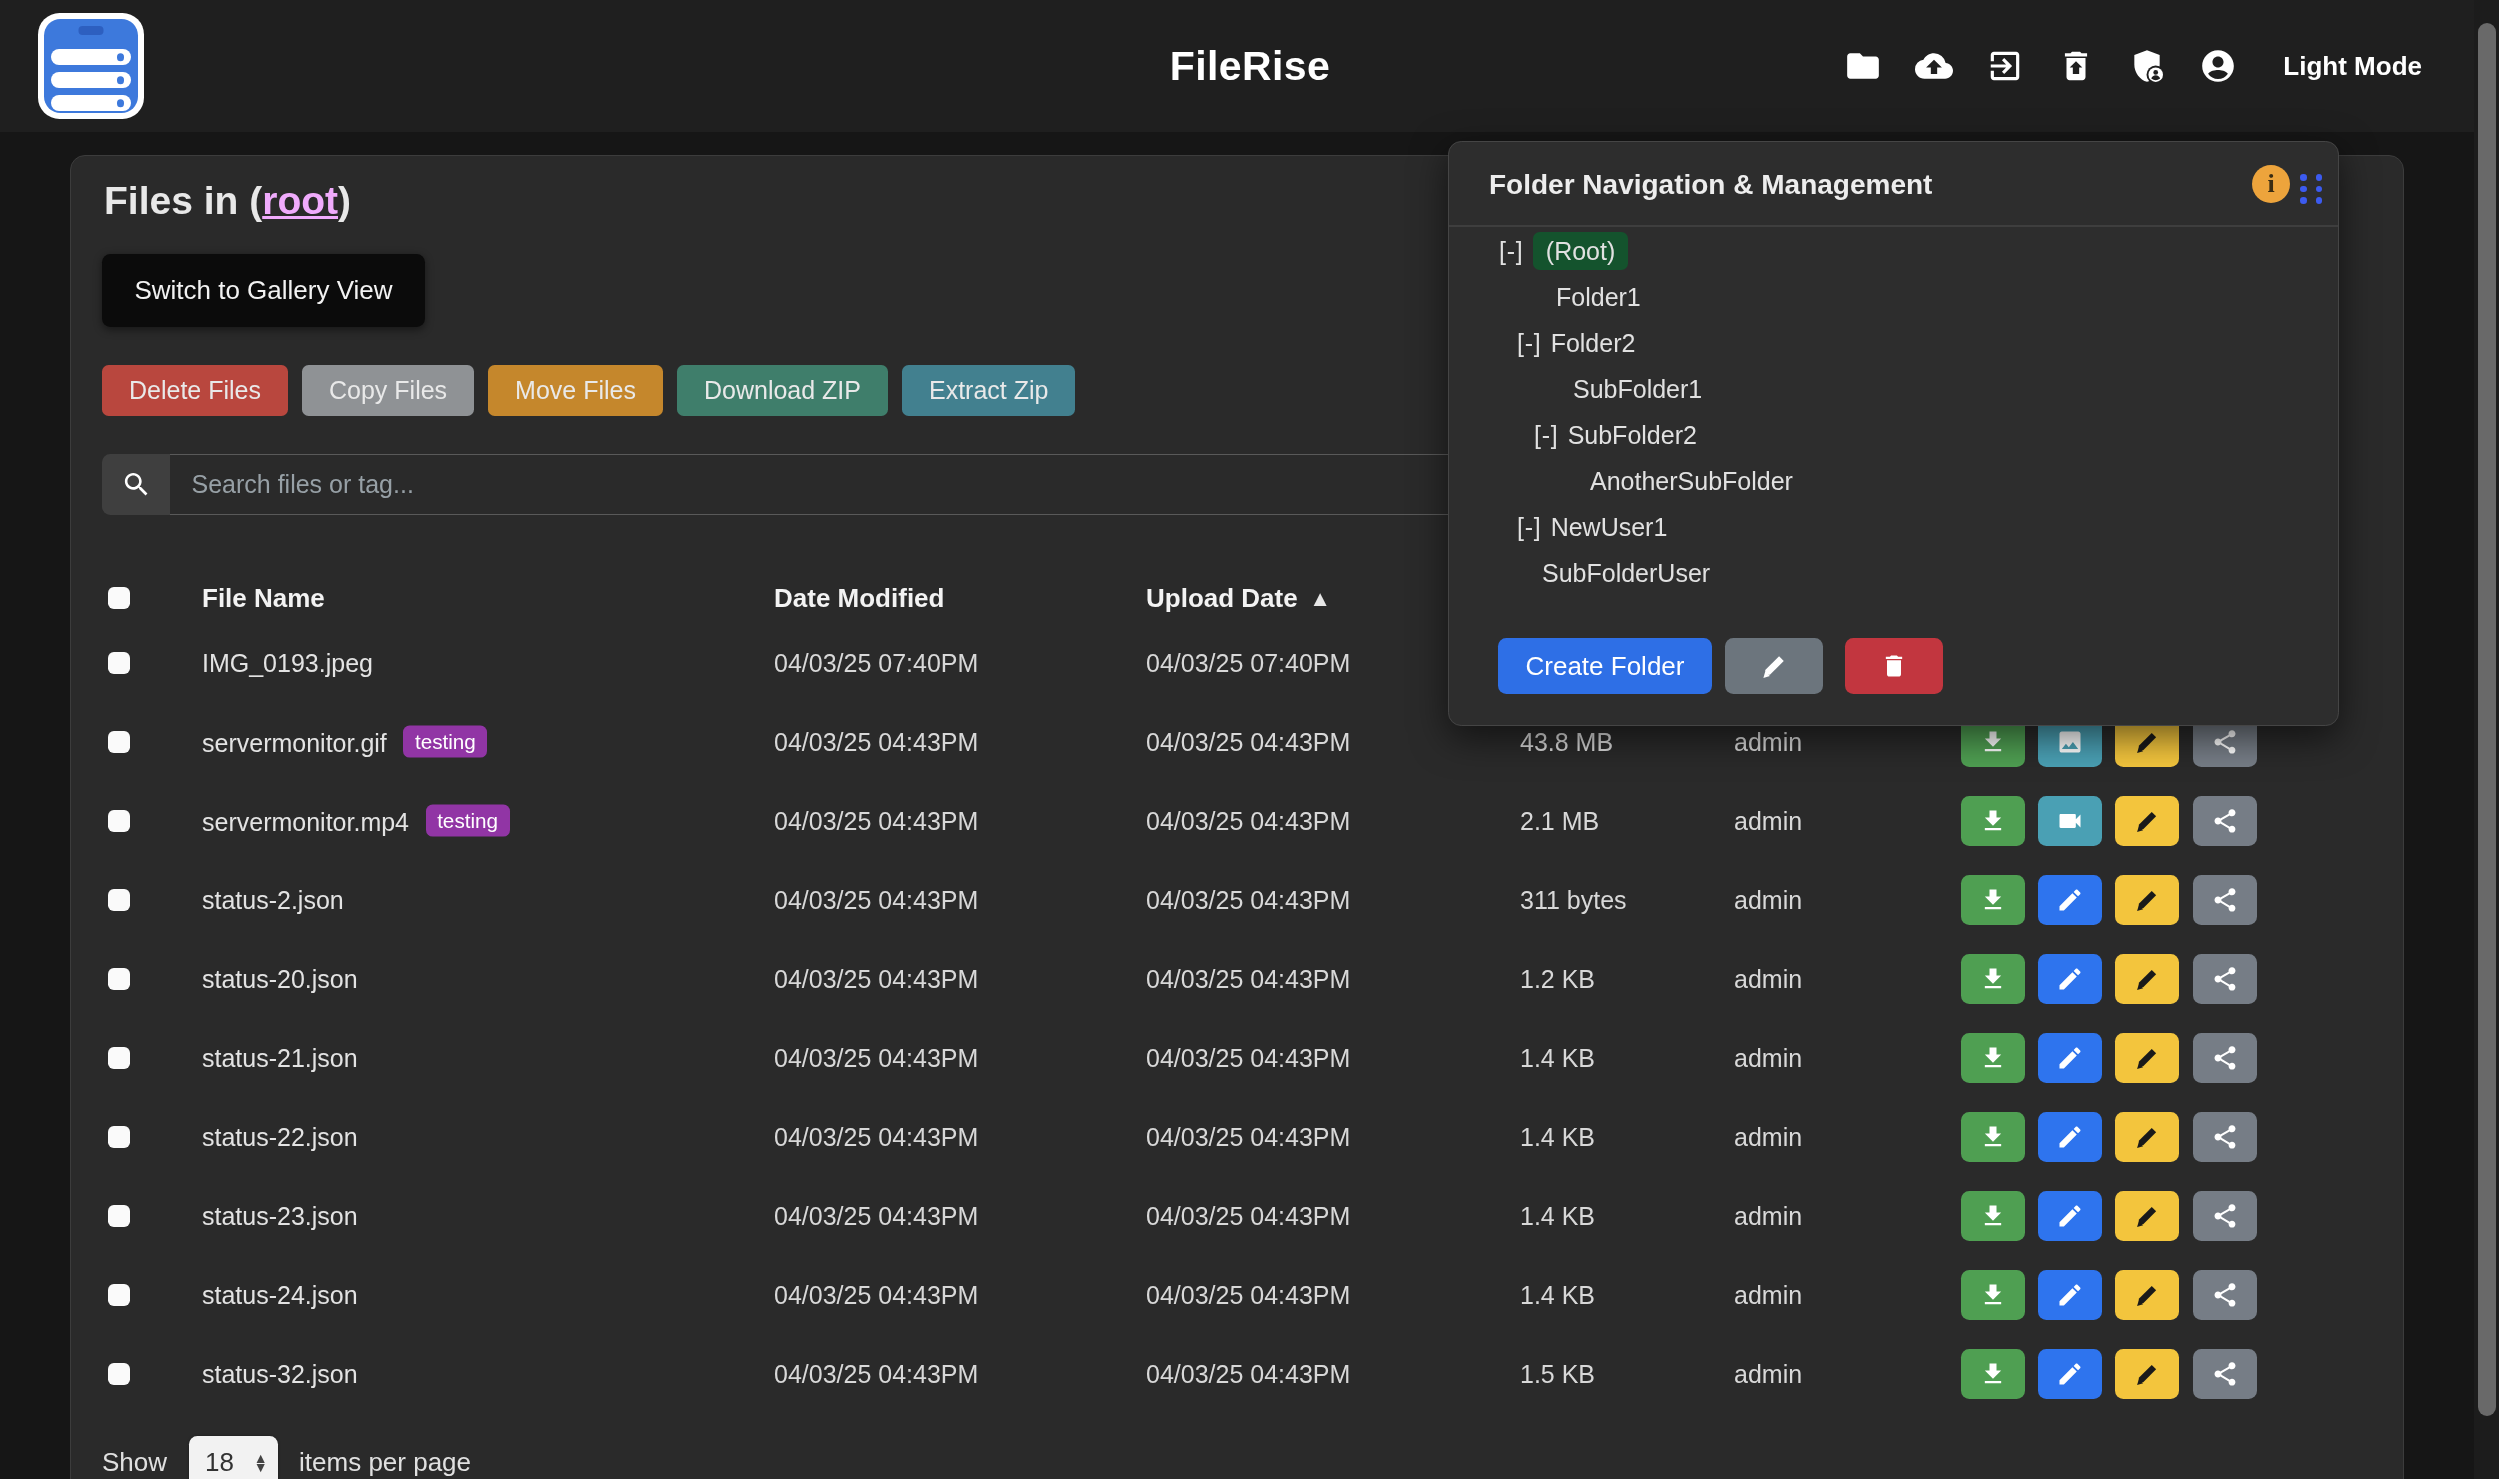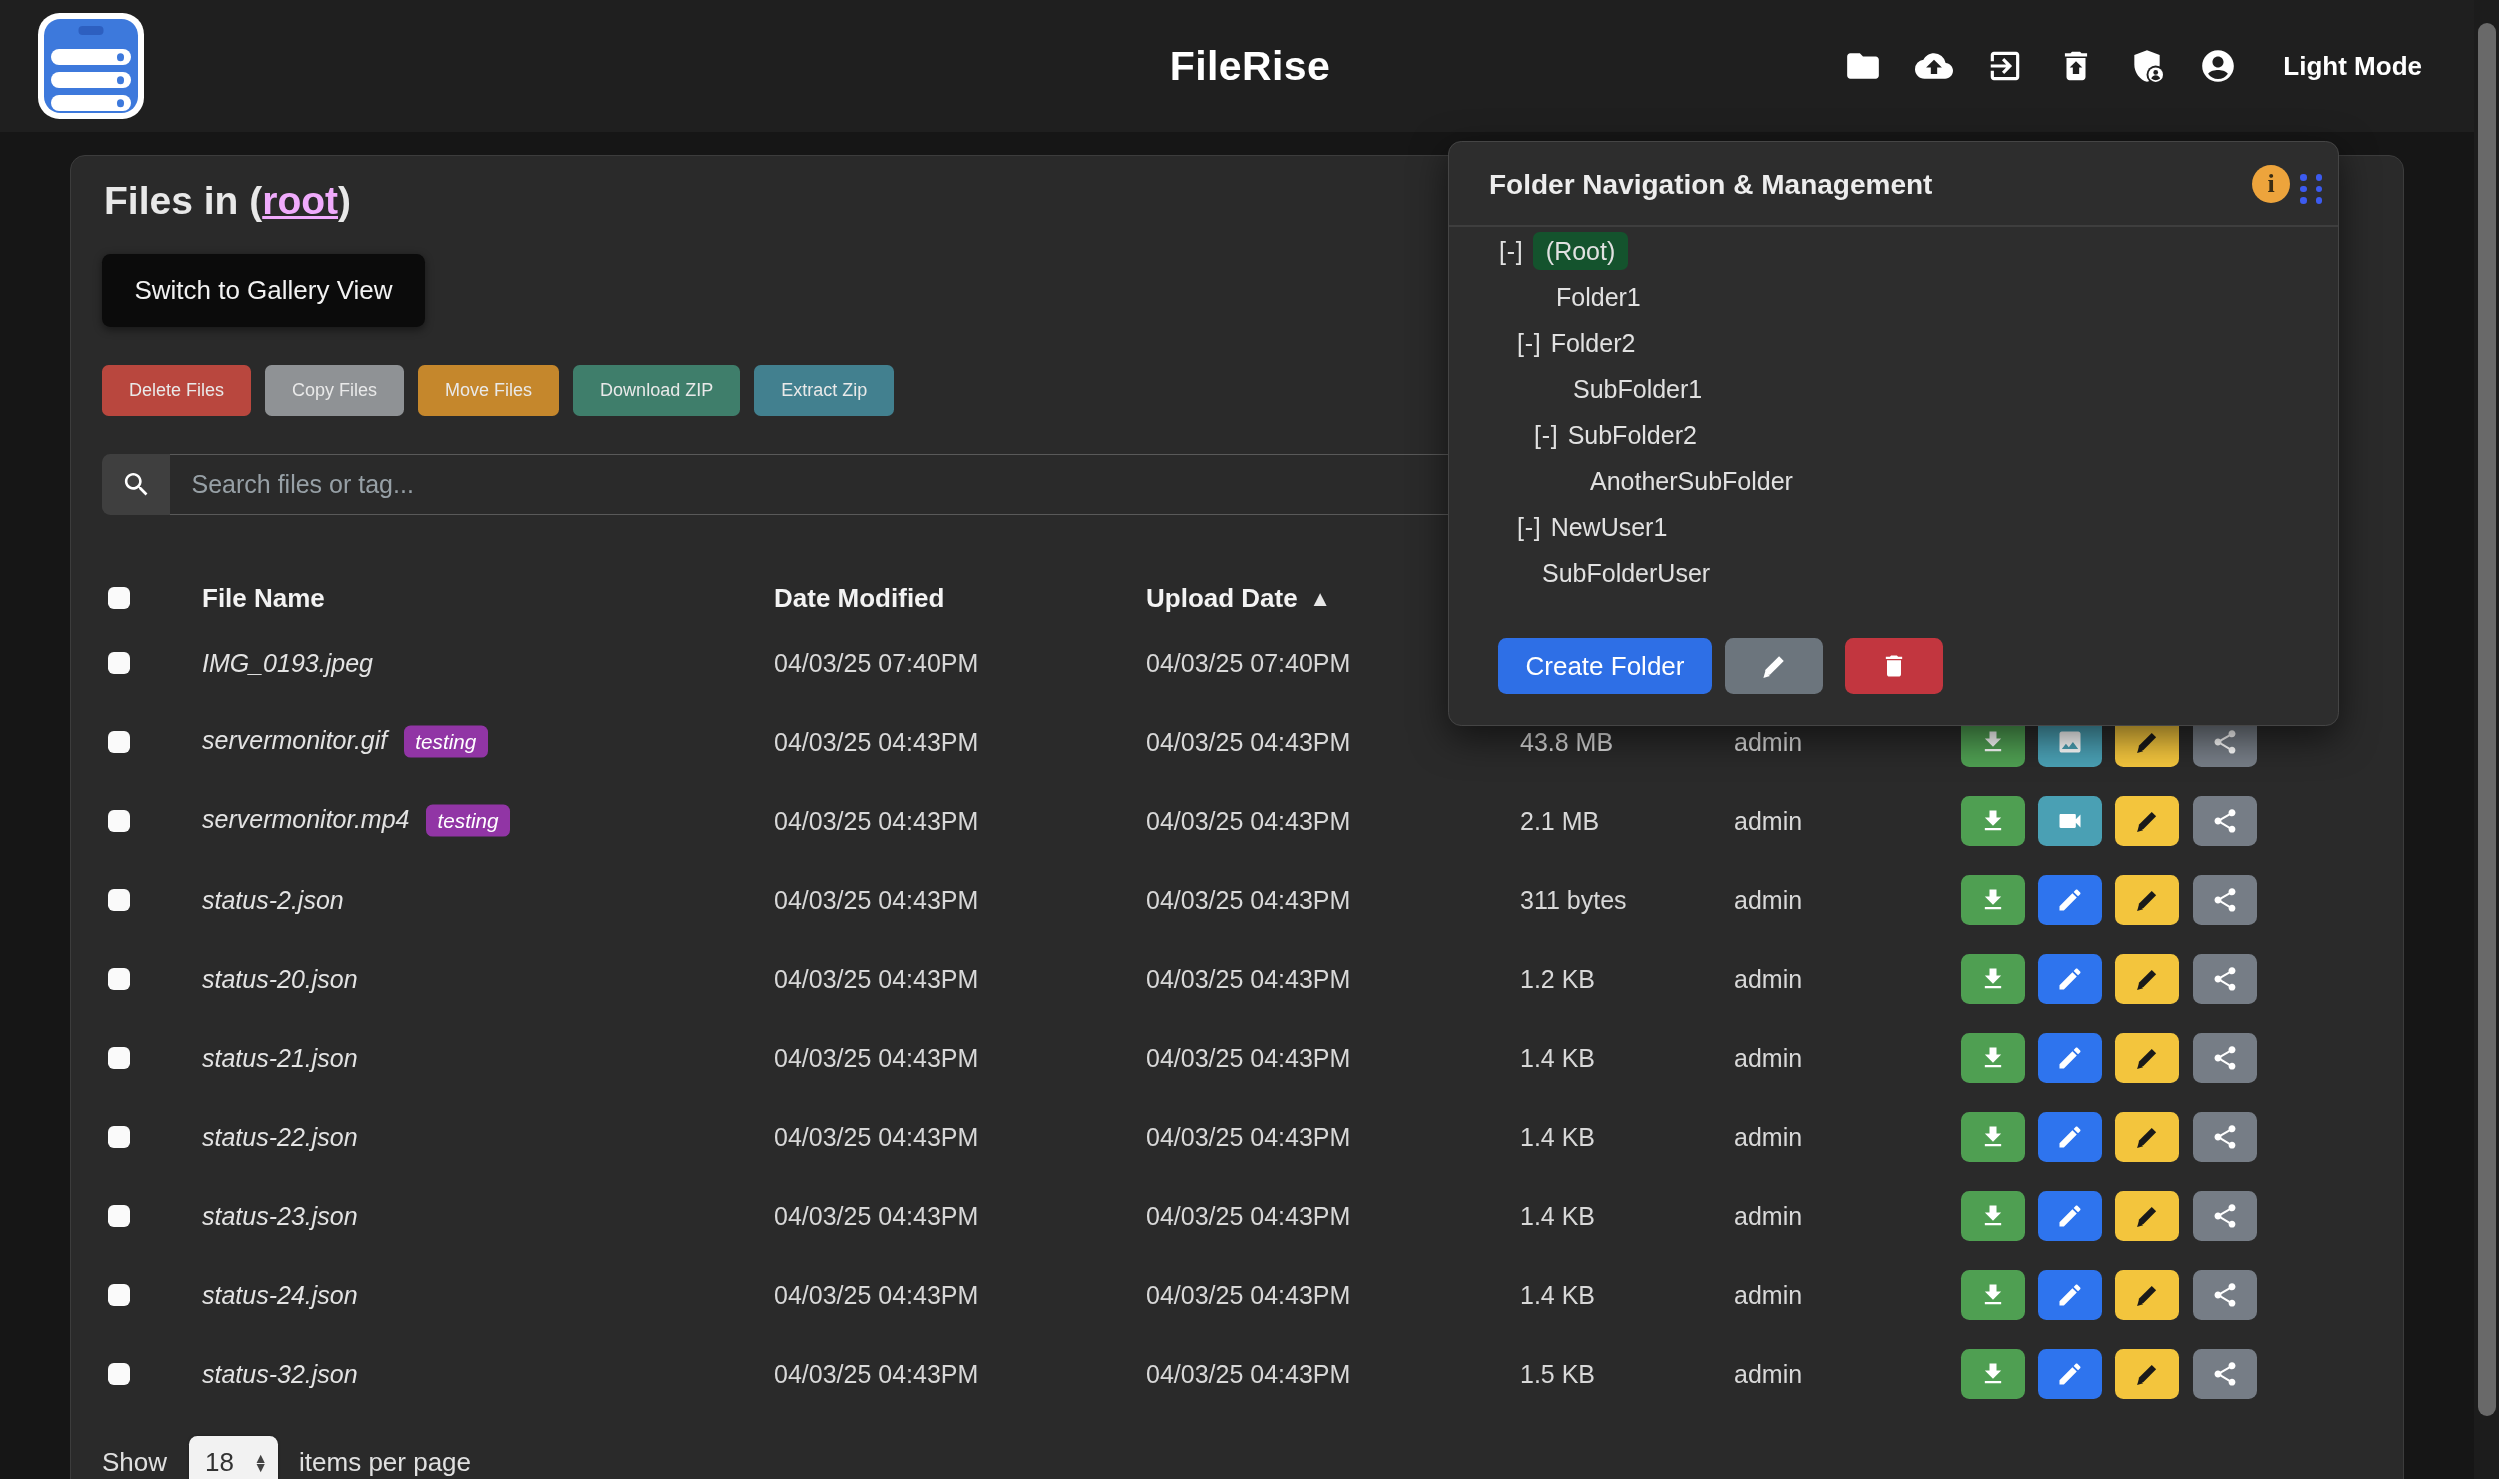--- a/index.html
+++ b/index.html
@@ -23,41 +23,41 @@
   #main-card { position:absolute; left:70px; top:155px; width:2334px; height:1389px; background:#2a2a2a;
                border:1.7px solid #3c3c3c; border-radius:15px; z-index:1; }
   #page-heading { position:absolute; left:33px; top:23px; font-size:39px; font-weight:700; color:#e8e8e8; }
   #page-heading a { color:#f0abfc; text-decoration:underline; }
 
   #gallery-btn { position:absolute; left:31px; top:98px; width:323px; height:73px; background:#0b0b0b; border:none;
                  border-radius:8.3px; color:#f2f2f2; font-size:26px; display:flex; align-items:center; justify-content:center;
                  box-shadow:0 2.5px 8.3px rgba(0,0,0,.45); cursor:pointer; }
 
   #bulk-actions { position:absolute; left:31px; top:209px; display:flex; gap:14px; }
-  .bulk-btn { height:51px; padding:0 27px; border:none; border-radius:6.6px; font-size:18px; color:#e9e9e9;
+  .bulk-btn { height:51px; padding:0 27px; border:none; border-radius:6.6px; font-size:25px; color:#e9e9e9;
               display:flex; align-items:center; justify-content:center; cursor:pointer; font-family:inherit; }
 
   #search-icon-box { position:absolute; left:31px; top:298px; width:68px; height:61px; background:#3f3f3f;
                      border-radius:8.3px 0 0 8.3px; display:flex; align-items:center; justify-content:center; color:#fff; z-index:2;}
   #search-icon-box svg { width:31px; height:31px; }
   #search-input { position:absolute; left:98px; top:298px; width:1416px; height:61px; background:transparent;
                   border:1.7px solid #595959; color:#ddd; font-size:25px; padding:0 21.5px; font-family:inherit; }
   #search-input::placeholder { color:#97a0a6; }
 
   
   #table-header { position:absolute; left:0; top:417px; width:100%; height:50px; font-size:26px; font-weight:700; color:#f3f3f3; }
   .th { position:absolute; top:50%; transform:translateY(-50%); display:flex; align-items:center; }
   .sort-arrow { font-size:22px; margin-left:11.6px; color:#e6e6e6; }
   input[type=checkbox] { appearance:none; -webkit-appearance:none; width:22px; height:22px; background:#fafafa;
                          border-radius:5.8px; border:none; cursor:pointer; }
   #file-rows { position:absolute; left:0; top:467px; width:100%; }
   .file-row { position:relative; height:79px; }
   .file-row .cb { position:absolute; left:37px; top:50%; transform:translateY(-50%); }
   .cell { position:absolute; top:50%; transform:translateY(-50%); font-size:25px; color:#d8d8d8; white-space:nowrap; }
-  .c-name { left:131px; color:#e3e3e3; display:flex; align-items:flex-start;font-style:italic; }
+  .c-name { left:131px; color:#e3e3e3; display:flex; align-items:flex-end; }
   .c-mod { left:703px; } .c-up { left:1075px; } .c-size { left:1449px; } .c-who { left:1663px; }
   .tag-badge { margin-left:16.5px; background:#9135a5; color:#fff; font-size:20.7px; padding:5px 11.6px; border-radius:6.6px; line-height:1.1; }
   .c-actions { position:absolute; left:1890px; top:50%; transform:translateY(-50%); display:flex; gap:13.2px; }
   .act-btn { width:64px; height:50px; border:none; border-radius:8.3px; display:flex; align-items:center; justify-content:center;
              color:#fff; cursor:pointer; }
   .act-btn svg { width:28px; height:28px; }
 
   #pagination { position:absolute; left:31px; top:1280px; display:flex; align-items:center; gap:21.5px;
                 font-size:26px; color:#e0e0e0; }
   #per-page-select { width:89px; height:53px; background:#f2f2f2; border-radius:8.3px; display:flex; align-items:center;

